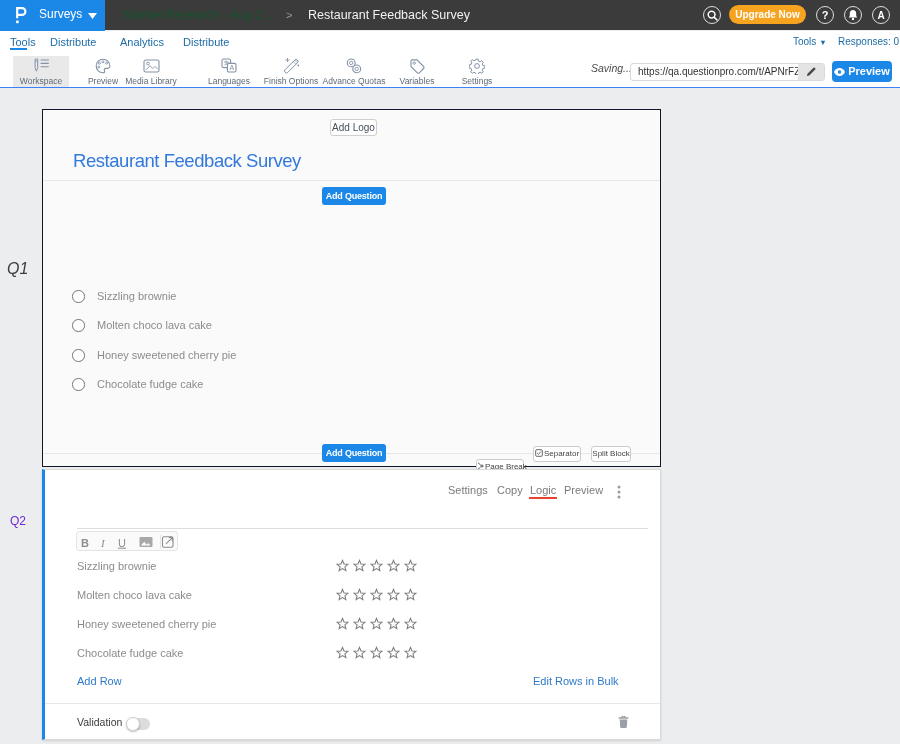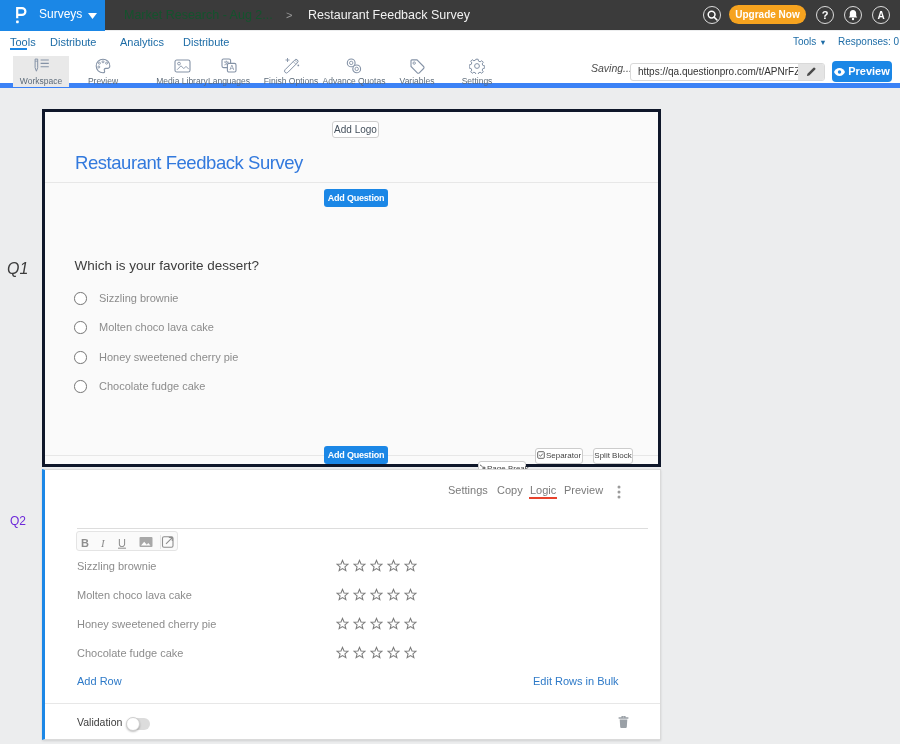--- a/index.html
+++ b/index.html
@@ -15,33 +15,33 @@
 #bc2 { position:absolute; left:308px; top:8px; color:#f2f2f2; font-size:12.5px; }
 .circ { position:absolute; top:6px; width:18px; height:18px; border:1px solid #dcdcdc; border-radius:50%; color:#fff; text-align:center; }
 #upgrade { position:absolute; left:729px; top:5px; width:77px; height:19px; background:#f6a31f; border-radius:10px; color:#fff; font-size:10px; font-weight:bold; text-align:center; line-height:19px; }
 
 
 #menurow { position:absolute; left:0; top:31px; width:900px; height:25px; background:#fff; }
 .mitem { position:absolute; top:5px; font-size:11px; color:#1d6ca6; white-space:nowrap; }
 #edit-ul { position:absolute; left:10px; top:17px; width:17px; height:2px; background:#1b87e6; }
 
 
-#toolbar { position:absolute; left:0; top:56px; width:900px; height:32px; background:#fff; border-bottom:5px solid #3b82f6;text-decoration:underline; }
+#toolbar { position:absolute; left:0; top:56px; width:900px; height:32px; background:#fff; border-bottom:1px solid #3b82f6;text-decoration:underline; }
 #wsbg { position:absolute; left:13px; top:0; width:56px; height:31px; background:#e9e9e9; }
 .titem { position:absolute; top:1px; text-align:center; }
 .ticon { height:17px; display:flex; align-items:center; justify-content:center; }
 .tlabel { font-size:8.5px; color:#5d6b79; margin-top:2px; }
 #saving { position:absolute; left:591px; top:62px; font-size:10.5px; font-style:italic; color:#4a4a4a; }
 #urlbox { position:absolute; left:630px; top:63px; width:195px; height:18px; background:#fff; border:1px solid #d9d9d9; border-radius:3px; font-size:10px; color:#333; line-height:16px; }
 #urltext { position:absolute; left:7px; top:0; width:161px; overflow:hidden; white-space:nowrap; height:16px; }
 #penzone { position:absolute; right:0; top:0; width:26px; height:16px; background:#e4e4e4; border-radius:0 2px 2px 0; }
 #preview { position:absolute; left:832px; top:61px; width:60px; height:21px; background:#1b87e6; border-radius:4px; color:#fff; font-size:11px; font-weight:600; text-align:center; line-height:21px; }
 
 
-#card1 { position:absolute; left:42px; top:109px; width:619px; height:358px; background:#fafafa; border:3px solid #0f172a; }
+#card1 { position:absolute; left:42px; top:109px; width:619px; height:358px; background:#fafafa; border:1px solid #0f172a; }
 #card2 { position:absolute; left:42px; top:469px; width:619px; height:271px; background:#fff; border:1px solid #dadada; border-left:3px solid #1b87e6; box-shadow:0 1px 2px rgba(0,0,0,.12); }
 #addlogo { position:absolute; left:287px; top:9px; width:47px; height:17px; background:#fff; border:1px solid #cfcfcf; border-radius:3px; font-size:10px; color:#44505c; text-align:center; line-height:15px; }
 #title { position:absolute; left:30px; top:40px; font-size:18.5px; letter-spacing:-0.45px; color:#3279dd; }
 .hline { position:absolute; left:0; width:100%; border-top:1px solid #e7e7e7; }
 .addq { position:absolute; white-space:nowrap; width:64px; height:18px; background:#1b87e6; border-radius:3px; color:#fff; font-size:9px; letter-spacing:-0.2px; font-weight:bold; text-align:center; line-height:18px; }
 #q1label { position:absolute; left:7px; top:260px; font-size:16px; color:#3c3c3c;font-style:italic; }
 #q2label { position:absolute; left:10px; top:514px; font-size:12px; color:#6d28d9; }
 #q1text { position:absolute; left:29.5px; top:145.5px; font-size:13.5px; color:#3d3d3d; font-weight:500; }
 .opt { position:absolute; left:30px; height:13px; }
 .optc { position:absolute; left:-1px; top:0px; width:12.5px; height:12.5px; border:1.4px solid #777; border-radius:50%; background:#fff; }
@@ -121,21 +121,21 @@
         <svg width="16" height="16" viewBox="0 0 16 16">
           <path d="M8 1.2 a6.8 6.8 0 1 0 0 13.6 c1.6 0 2-1.1 1.4-2.2 c-.6-1.1 .1-2.2 1.5-2.2 h1.6 a2.3 2.3 0 0 0 2.3-2.4 A6.8 6.8 0 0 0 8 1.2 Z" fill="none" stroke="#8492a6" stroke-width="1.1"></path>
           <circle cx="4.4" cy="5.2" r="1" fill="none" stroke="#8492a6" stroke-width=".9"></circle>
           <circle cx="8" cy="3.8" r="1" fill="none" stroke="#8492a6" stroke-width=".9"></circle>
           <circle cx="11.6" cy="5.2" r="1" fill="none" stroke="#8492a6" stroke-width=".9"></circle>
           <circle cx="3.8" cy="9" r="1" fill="none" stroke="#8492a6" stroke-width=".9"></circle>
         </svg>
       </div>
     <div class="tlabel">Preview</div>
   </div>
-  <div class="titem" style="left:152px; width:60px;">
+  <div class="titem" style="left:121px; width:60px;">
     <div class="ticon">
         <svg width="17" height="14" viewBox="0 0 17 14">
           <rect x="1" y="1" width="15" height="12" rx="1.8" fill="none" stroke="#8492a6" stroke-width="1.1"></rect>
           <circle cx="5" cy="4.6" r="1.4" fill="none" stroke="#8492a6" stroke-width=".9"></circle>
           <path d="M3 10.8 l4-4 2.8 2.8 2.2-2.2 2.8 2.8" fill="none" stroke="#8492a6" stroke-width=".9"></path>
         </svg>
       </div>
     <div class="tlabel">Media Library</div>
   </div>
   <div class="titem" style="left:205px; width:48px;text-align:center;">
@@ -203,21 +203,20 @@
     </svg>Preview</div>
 
 <div id="q1label">Q1</div>
 <div id="q2label">Q2</div>
 
 <div id="card1">
   <div id="addlogo">Add Logo</div>
   <div id="title">Restaurant Feedback Survey</div>
   <div class="hline" style="top:70px"></div>
   <div class="addq" style="left:279px; top:77px;">Add Question</div>
-  <div id="q1text">Which is your favorite dessert?</div>
   <div class="opt" style="top:180px">
       <div class="optc"></div>
       <div class="optt">Sizzling brownie</div>
     </div>
   <div class="opt" style="top:209px">
       <div class="optc"></div>
       <div class="optt">Molten choco lava cake</div>
     </div>
   <div class="opt" style="top:239px">
       <div class="optc"></div>

